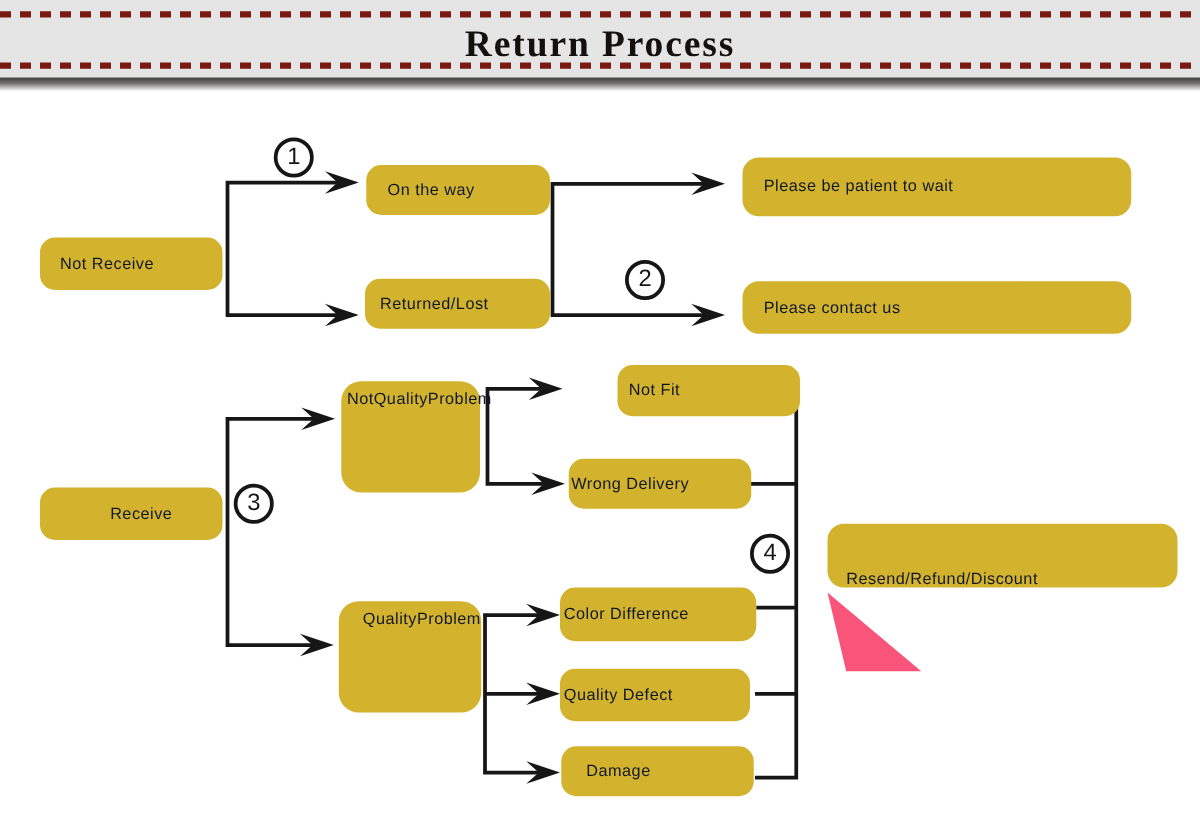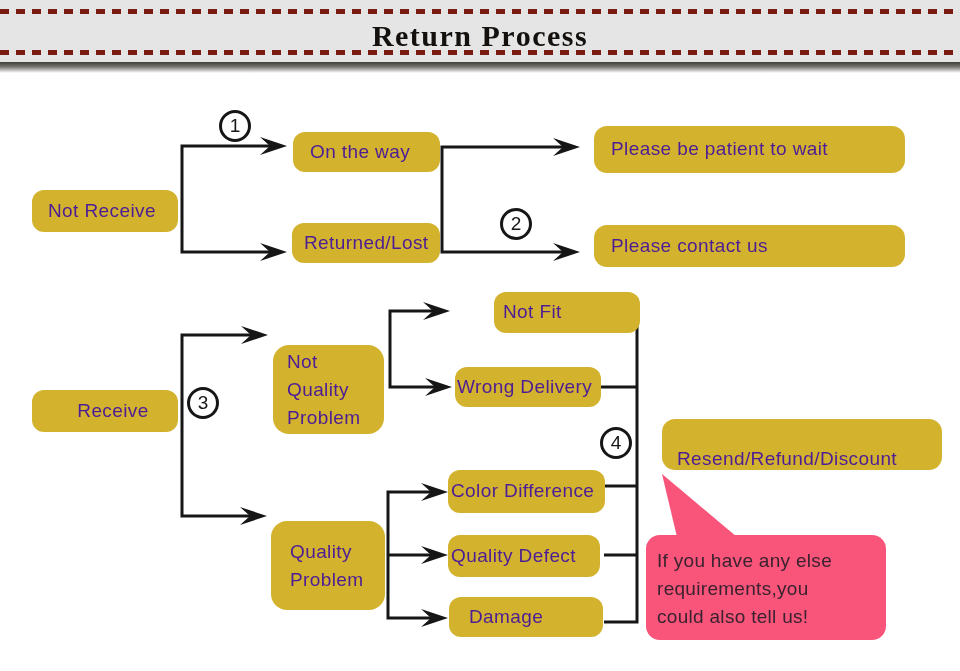--- a/index.html
+++ b/index.html
@@ -31,26 +31,26 @@
   }
 
   
   .connectors { position:absolute; left:0; top:0; }
   .connectors path.shaft { stroke:#161616; stroke-width:3; fill:none; }
   .connectors path.head { fill:#161616; stroke:none; }
   .connectors polygon.tail { fill:#f9547a; stroke:none; }
 
   
   .node {
-    position:absolute; background:#d3b32e; color:#4c1d95;
-    font-size:19px; letter-spacing:0.4px; line-height:1.1;
+    position:absolute; background:#d3b32e; color:#0f172a;
+    font-size:13px; letter-spacing:0.4px; line-height:1.1;
     display:flex; align-items:center; border-radius:12px; box-sizing:border-box;
     white-space:nowrap;
   }
-  .node.multi { flex-direction:column; align-items:flex-start; justify-content:center; line-height:28px; border-radius:16px;margin-top:40px; }
+  .node.multi { flex-direction:row; align-items:flex-start; justify-content:center; line-height:28px; border-radius:16px; }
 
   #n-not-receive      { left:32px;  top:190px; width:146px; height:42px; padding-left:16px; }
   #n-on-the-way       { left:293px; top:132px; width:147px; height:40px; padding-left:17px; }
   #n-returned-lost    { left:292px; top:223px; width:148px; height:40px; padding-left:12px; }
   #n-please-wait      { left:594px; top:126px; width:311px; height:47px; padding-left:17px; border-radius:13px; }
   #n-please-contact   { left:594px; top:225px; width:311px; height:42px; padding-left:17px; border-radius:13px; }
   #n-receive          { left:32px;  top:390px; width:146px; height:42px; padding-left:16px;justify-content:center; }
   #n-not-quality-problem { left:273px; top:305px; width:111px; height:89px; padding-left:14px; }
   #n-not-fit          { left:454px; top:292px; width:146px; height:41px; padding-left:9px;margin-left:40px; }
   #n-wrong-delivery   { left:455px; top:367px; width:146px; height:40px; padding-left:2px; }
@@ -173,19 +173,14 @@
   </div>
   <div class="node" id="n-resend">
     <span>Resend/Refund/Discount</span>
   </div>
 
   <div class="step" id="step-1">1</div>
   <div class="step" id="step-2">2</div>
   <div class="step" id="step-3">3</div>
   <div class="step" id="step-4">4</div>
 
-  <div class="bubble">
-    <div>If you have any else</div>
-    <div>requirements,you</div>
-    <div>could also tell us!</div>
-  </div>
 
 </div>
 
 </body></html>

